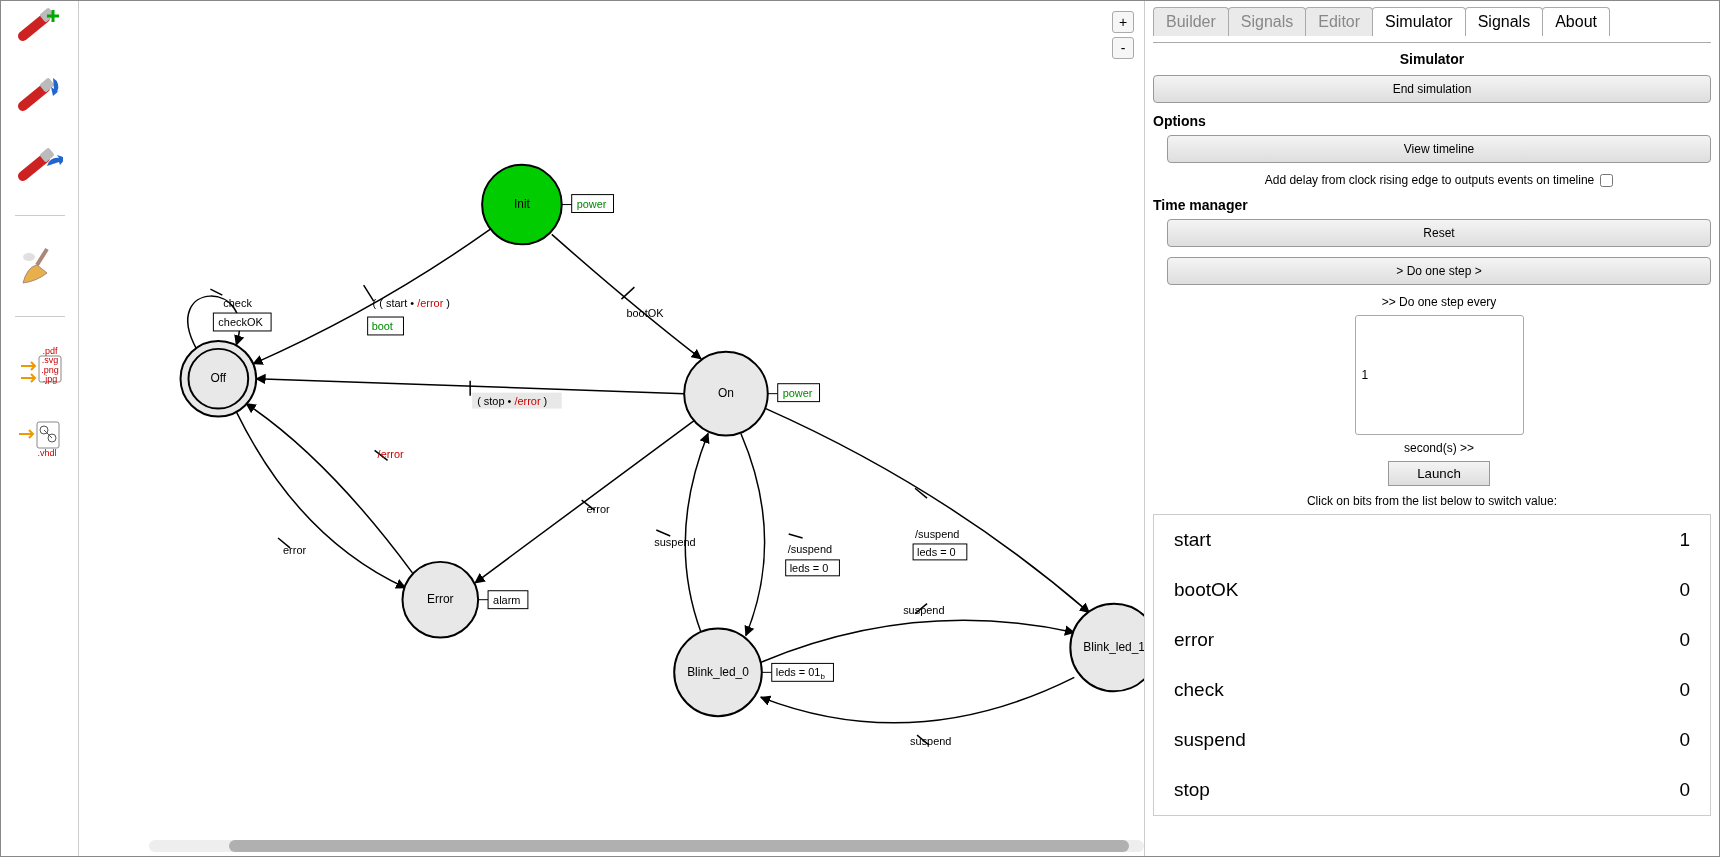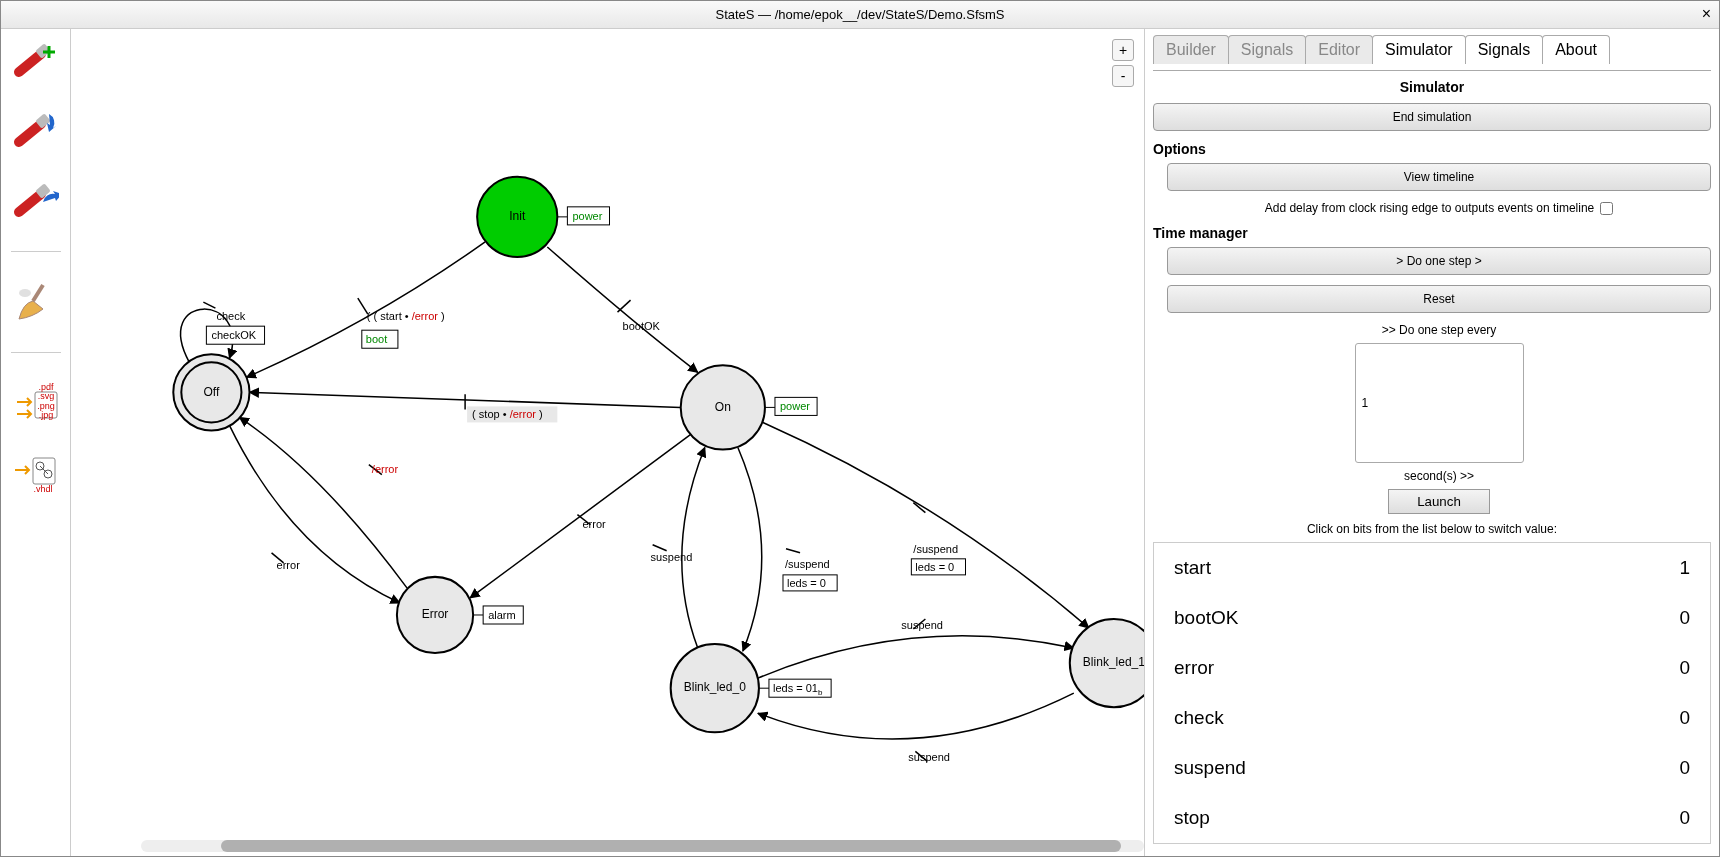--- a/index.html
+++ b/index.html
@@ -1,21 +1,21 @@
 <!DOCTYPE html>
 <html><head>
 <meta charset="utf-8">
 <style>
 * { box-sizing: border-box; margin: 0; padding: 0; }
 body { font-family: sans-serif; font-size: 12px; background: #fff; overflow: hidden; }
 .window { width: 1720px; height: 857px; display: flex; flex-direction: column; border: 1px solid #888; background: #fff; }
 .titlebar { height: 28px; background: linear-gradient(#fafafa,#e8e8e8); border-bottom: 1px solid #ccc; display: flex; align-items: center; justify-content: center; position: relative; font-size: 13px; }
 .titlebar .close { position: absolute; right: 8px; top: 4px; font-size: 16px; cursor: pointer; }
 .main { flex: 1; display: flex; overflow: hidden; }
-.toolbar { width: 70px; border-right: 1px solid #ccc; display: flex; flex-direction: column; align-items: center; padding-top: 8px; gap: 22px; }
+.toolbar { width: 78px; border-right: 1px solid #ccc; display: flex; flex-direction: column; align-items: center; padding-top: 0; gap: 22px; }
 .toolbar .tbtn { width: 54px; height: 48px; display: flex; align-items: center; justify-content: center; cursor: pointer; border-radius: 4px; }
 .toolbar .sep { width: 50px; height: 1px; background: #ccc; margin: 4px 0; }
 .canvas-wrap { flex: 1; position: relative; background: #fff; }
 .canvas-wrap .zoom-controls { position: absolute; right: 10px; top: 10px; display: flex; flex-direction: column; gap: 4px; }
 .zoom-controls button { width: 22px; height: 22px; border: 1px solid #aaa; background: #f6f6f6; border-radius: 3px; cursor: pointer; font-size: 14px; line-height: 1; }
 .scrollbar-h { position: absolute; bottom: 4px; left: 70px; right: 0; height: 12px; background: #eee; border-radius: 6px; }
 .scrollbar-h .thumb { position: absolute; left: 80px; width: 900px; height: 12px; background: #b0b0b0; border-radius: 6px; }
 svg.diagram { width: 100%; height: 100%; }
 .state-circle { fill: #e8e8e8; stroke: #000; stroke-width: 2; }
 .state-active { fill: #0c0; }
@@ -45,24 +45,20 @@
 .chk-row { display: flex; align-items: center; justify-content: center; gap: 6px; margin: 8px 0 4px; font-size: 12px; }
 
 
 .tbtn svg { width: 46px; height: 42px; }
 .exp-label { font-size: 9px; fill: #c00; text-anchor: middle; }
 </style>
 </head>
 <body>
 
 <div class="window">
-  <div class="titlebar">
-    <span>StateS — /home/epok__/dev/StateS/Demo.SfsmS</span>
-    <span class="close">×</span>
-  </div>
   <div class="main">
 
     <div class="toolbar">
       <div class="tbtn">
         <svg viewBox="0 0 46 42">
           <path d="M6 32 L28 14" stroke="#c22" stroke-width="10" stroke-linecap="round"></path>
           <rect x="24" y="6" width="12" height="10" rx="2" fill="#bbb" transform="rotate(-40 30 11)"></rect>
           <path d="M36 6 v12 M30 12 h12" stroke="#0a0" stroke-width="3"></path>
         </svg>
       </div>
@@ -270,22 +266,22 @@
         <div class="indent">
           <button class="wide-btn">View timeline</button>
           <div class="chk-row">
             <label>Add delay from clock rising edge to outputs events on timeline</label>
             <input type="checkbox" style="">
           </div>
         </div>
 
         <div class="section-h">Time manager</div>
         <div class="indent">
+          <button class="wide-btn">Reset</button>
           <button class="wide-btn">&gt; Do one step &gt;</button>
-          <button class="wide-btn">Reset</button>
           <div class="row">
             <span>&gt;&gt; Do one step every</span>
             <input type="text" value="1" style="">
             <span>second(s) &gt;&gt;</span>
             <button class="small">Launch</button>
           </div>
         </div>
 
         <div class="center-note">Click on bits from the list below to switch value:</div>
         <div class="inputs-box">

